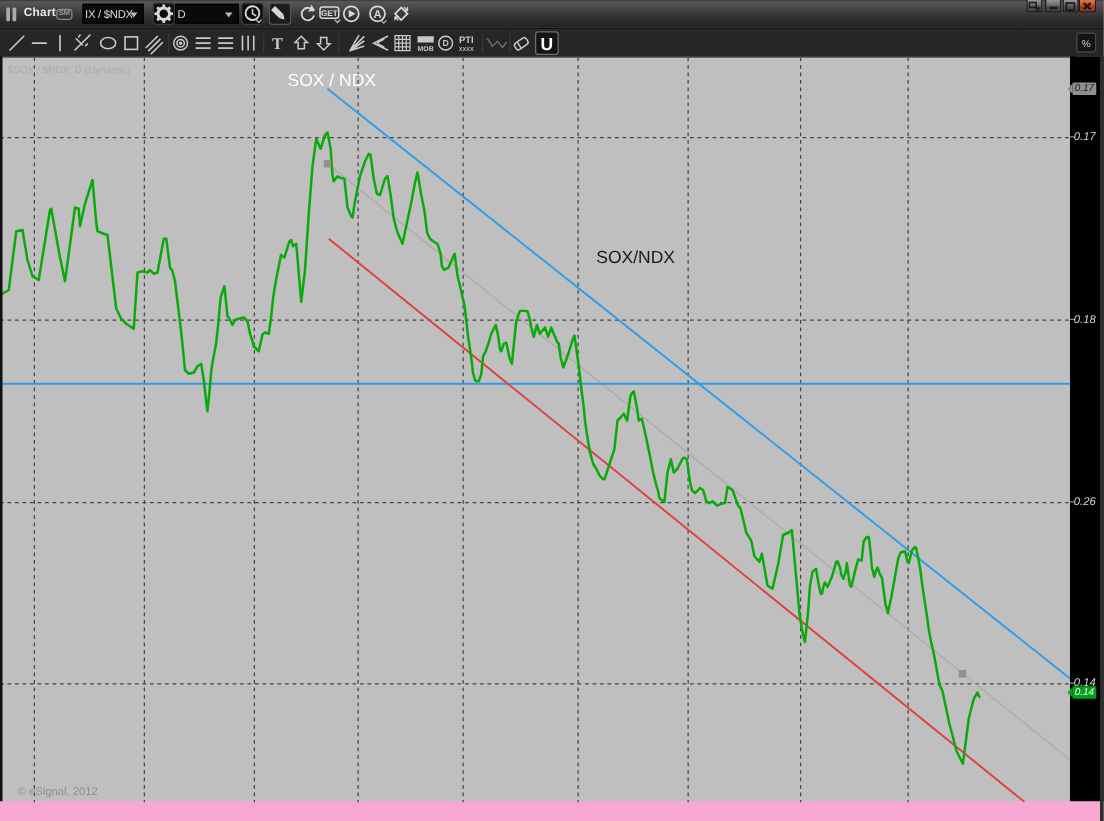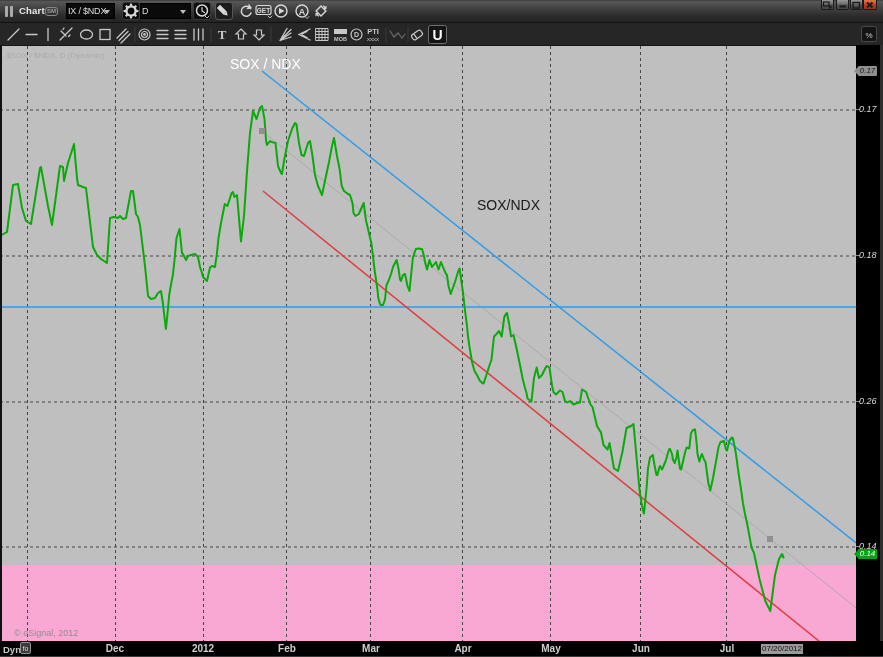--- a/index.html
+++ b/index.html
@@ -17,21 +17,21 @@
   #combo1{left:66px;width:49px;}
   #combo2{left:140px;width:51px;}
   .tbtn{position:absolute;top:2px;width:18px;height:18px;background:#0d0d0d;border:1px solid #3a3a3a;border-radius:3px;}
   
   .winbtn{position:absolute;top:0px;width:13px;height:10px;border:1px solid #1a1a1a;border-top:none;
     background:linear-gradient(#969696,#6e6e6e 45%,#525252 55%,#444);border-radius:0 0 2px 2px;}
   #win-close{background:linear-gradient(#e0764f,#cc4a24 45%,#b03a1a 55%,#9c3416);}
   
   #toolbar{position:absolute;left:0;top:22px;width:883px;height:23px;background:#262626;border-top:1px solid #111;}
   
-  #chart{position:absolute;left:0;top:45px;width:860px;height:520px;background:#bfbfbf;border-top:1px solid #161616;}
+  #chart{position:absolute;left:0;top:45px;width:860px;height:596px;background:#bfbfbf;border-top:1px solid #161616;}
   #leftstrip{position:absolute;left:0;top:45px;width:2px;height:596px;background:#111;}
   #scale{position:absolute;left:856px;top:45px;width:42px;height:596px;background:#000;font-style:italic;}
   #botbar{position:absolute;left:0;top:641px;width:883px;height:16px;background:#000;border-bottom:1px solid #3a3a3a;}
   .axlabel{position:absolute;top:2px;color:#cfcfcf;font-size:10px;font-weight:bold;transform:translateX(-50%);}
   .sclabel{position:absolute;left:3px;color:#d6d6d6;font-size:9px;transform:translateY(-50%);white-space:nowrap;}
   .tick{position:absolute;left:0px;width:4px;height:1px;background:#888;}
   .tag{position:absolute;left:2px;width:19px;height:10px;font-size:8px;line-height:10px;text-align:center;transform:translateY(-50%);border-radius:1px;}
   .tag i{position:absolute;left:-4px;top:1px;width:0;height:0;border-top:4px solid transparent;border-bottom:4px solid transparent;border-right:4px solid #8f8f8f;}
   #rightedge{position:absolute;left:880px;top:45px;width:3px;height:612px;background:#2e2e2e;}
 </style>
@@ -178,26 +178,13 @@
     <div class="tick" style="top:501px"></div>
     <div class="tag" style="top:26px;background:#8f8f8f;color:#1a1a1a;">0.17<i style="border-right-color:#8f8f8f"></i></div>
     <div class="tag" style="top:509px;background:#00a316;color:#fff;">0.14<i style="border-right-color:#00a316"></i></div>
     <div class="sclabel" style="top:64px">0.17</div>
     <div class="sclabel" style="top:210px">0.18</div>
     <div class="sclabel" style="top:356px">0.26</div>
     <div class="sclabel" style="top:501px">0.14</div>
   </div>
   <div id="rightedge"></div>
   <div id="leftstrip"></div>
-  <div id="botbar">
-    <div style="position:absolute;left:3px;top:3px;color:#c8c8c8;font-size:9.5px;font-weight:bold;">Dyn</div>
-    <div style="position:absolute;left:20px;top:1px;width:11px;height:12px;border:1px solid #909090;border-radius:2px;background:#3a3a3a;color:#ddd;font-size:7px;text-align:center;line-height:12px;">fo</div>
-    <div class="axlabel" style="left:115px">Dec</div>
-    <div class="axlabel" style="left:203px">2012</div>
-    <div class="axlabel" style="left:287px">Feb</div>
-    <div class="axlabel" style="left:371px">Mar</div>
-    <div class="axlabel" style="left:463px">Apr</div>
-    <div class="axlabel" style="left:551px">May</div>
-    <div class="axlabel" style="left:641px">Jun</div>
-    <div class="axlabel" style="left:727px">Jul</div>
-    <div class="axlabel" style="left:782px;background:#9a9a9a;color:#111;font-weight:normal;padding:0 1px;font-size:8px;top:3px;line-height:10px;">07/20/2012</div>
-  </div>
 </div>
 
 </body></html>

